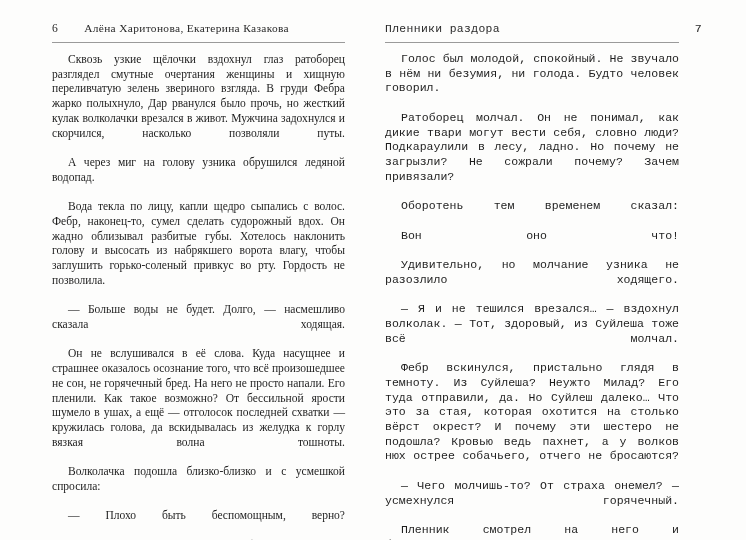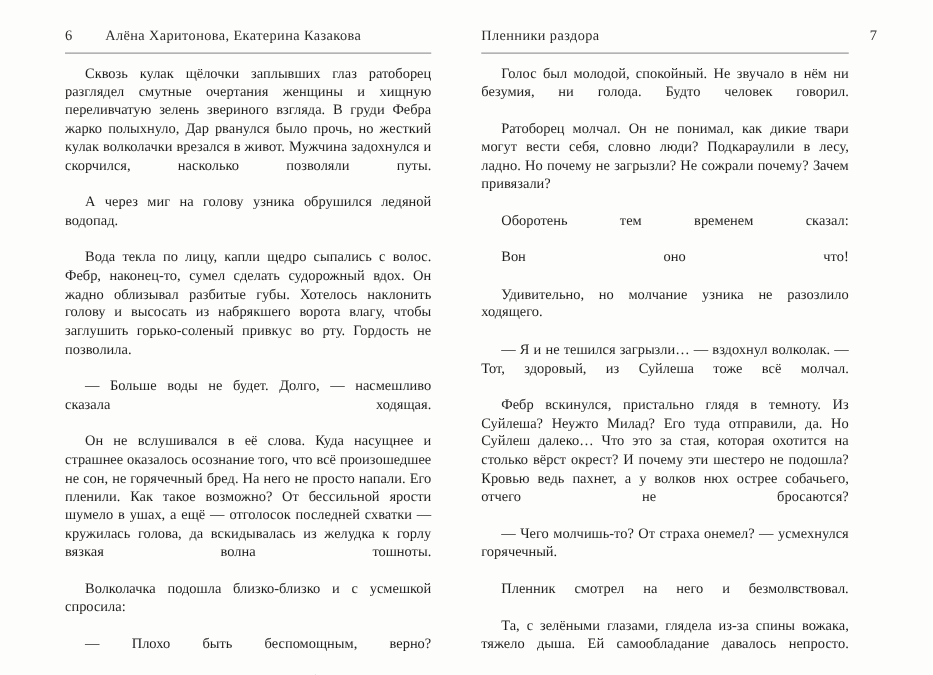--- a/index.html
+++ b/index.html
@@ -25,21 +25,21 @@
   }
   .page {
     position: relative;
     width: 373px;
     height: 540px;
     box-sizing: border-box;
     overflow: hidden;
     background: #fdfdfc;
   }
   .page-left  { padding: 22px 28px 0 52px; }
-  .page-right { padding: 22px 44px 0 12px; }
+  .page-right { padding: 22px 44px 0 12px; font-family: Liberation Mono, monospace; }
 
   .running-head {
     display: flex;
     align-items: baseline;
     font-size: 11.4px;
     letter-spacing: 0.35px;
     color: #2a2a2a;
     height: 16px;
     white-space: nowrap;
   }
@@ -103,21 +103,21 @@
 
 <div class="spread">
 
   <div class="page page-left">
     <div class="running-head rh-left">
       <span class="folio">6</span>
       <span class="rh-title">Алёна Харитонова, Екатерина Казакова</span>
     </div>
     <hr class="head-rule">
     <div class="body-text">
-      <p>Сквозь кулак щёлочки заплывших глаз ратоборец разглядел смутные очертания женщины и хищную переливчатую зелень звериного взгляда. В груди Фебра жарко полыхнуло, Дар рванулся было прочь, но жесткий кулак волколачки врезался в живот. Мужчина задохнулся и скорчился, насколько позволяли путы.</p>
+      <p>Сквозь узкие щёлочки вздохнул глаз ратоборец разглядел смутные очертания женщины и хищную переливчатую зелень звериного взгляда. В груди Фебра жарко полыхнуло, Дар рванулся было прочь, но жесткий кулак волколачки врезался в живот. Мужчина задохнулся и скорчился, насколько позволяли путы.</p>
       <p>А через миг на голову узника обрушился ледяной водопад.</p>
       <p>Вода текла по лицу, капли щедро сыпались с волос. Фебр, наконец-то, сумел сделать судорожный вдох. Он жадно облизывал разбитые губы. Хотелось наклонить голову и высосать из набрякшего ворота влагу, чтобы заглушить горько-соленый привкус во рту. Гордость не позволила.</p>
       <p class="dialogue">— Больше воды не будет. Долго, — насмешливо сказала ходящая.</p>
       <p>Он не вслушивался в её слова. Куда насущнее и страшнее оказалось осознание того, что всё произошедшее не сон, не горячечный бред. На него не просто напали. Его пленили. Как такое возможно? От бессильной ярости шумело в ушах, а ещё — отголосок последней схватки — кружилась голова, да вскидывалась из желудка к горлу вязкая волна тошноты.</p>
       <p>Волколачка подошла близко-близко и с усмешкой спросила:</p>
       <p class="dialogue">— Плохо быть беспомощным, верно?</p>
       <p>Ответом ей снова была тишина.</p>
 
     </div>
   </div>
@@ -127,21 +127,21 @@
       <span class="rh-title">Пленники раздора</span>
       <span class="folio folio-right">7</span>
     </div>
     <hr class="head-rule">
     <div class="body-text">
       <p>Голос был молодой, спокойный. Не звучало в нём ни безумия, ни голода. Будто человек говорил.</p>
       <p>Ратоборец молчал. Он не понимал, как дикие твари могут вести себя, словно люди? Подкараулили в лесу, ладно. Но почему не загрызли? Не сожрали почему? Зачем привязали?</p>
       <p>Оборотень тем временем сказал:</p>
       <p>Вон оно что!</p>
       <p>Удивительно, но молчание узника не разозлило ходящего.</p>
-      <p class="dialogue">— Я и не тешился загрызли… — вздохнул волколак. — Тот, здоровый, из Суйлеша тоже всё молчал.</p>
+      <p class="dialogue">— Я и не тешился врезался… — вздохнул волколак. — Тот, здоровый, из Суйлеша тоже всё молчал.</p>
       <p>Фебр вскинулся, пристально глядя в темноту. Из Суйлеша? Неужто Милад? Его туда отправили, да. Но Суйлеш далеко… Что это за стая, которая охотится на столько вёрст окрест? И почему эти шестеро не подошла? Кровью ведь пахнет, а у волков нюх острее собачьего, отчего не бросаются?</p>
       <p class="dialogue">— Чего молчишь-то? От страха онемел? — усмехнулся горячечный.</p>
       <p>Пленник смотрел на него и безмолвствовал.</p>
       <p>Та, с зелёными глазами, глядела из-за спины вожака, тяжело дыша. Ей самообладание давалось непросто.</p>
 
     </div>
   </div>
 
 </div>
 

